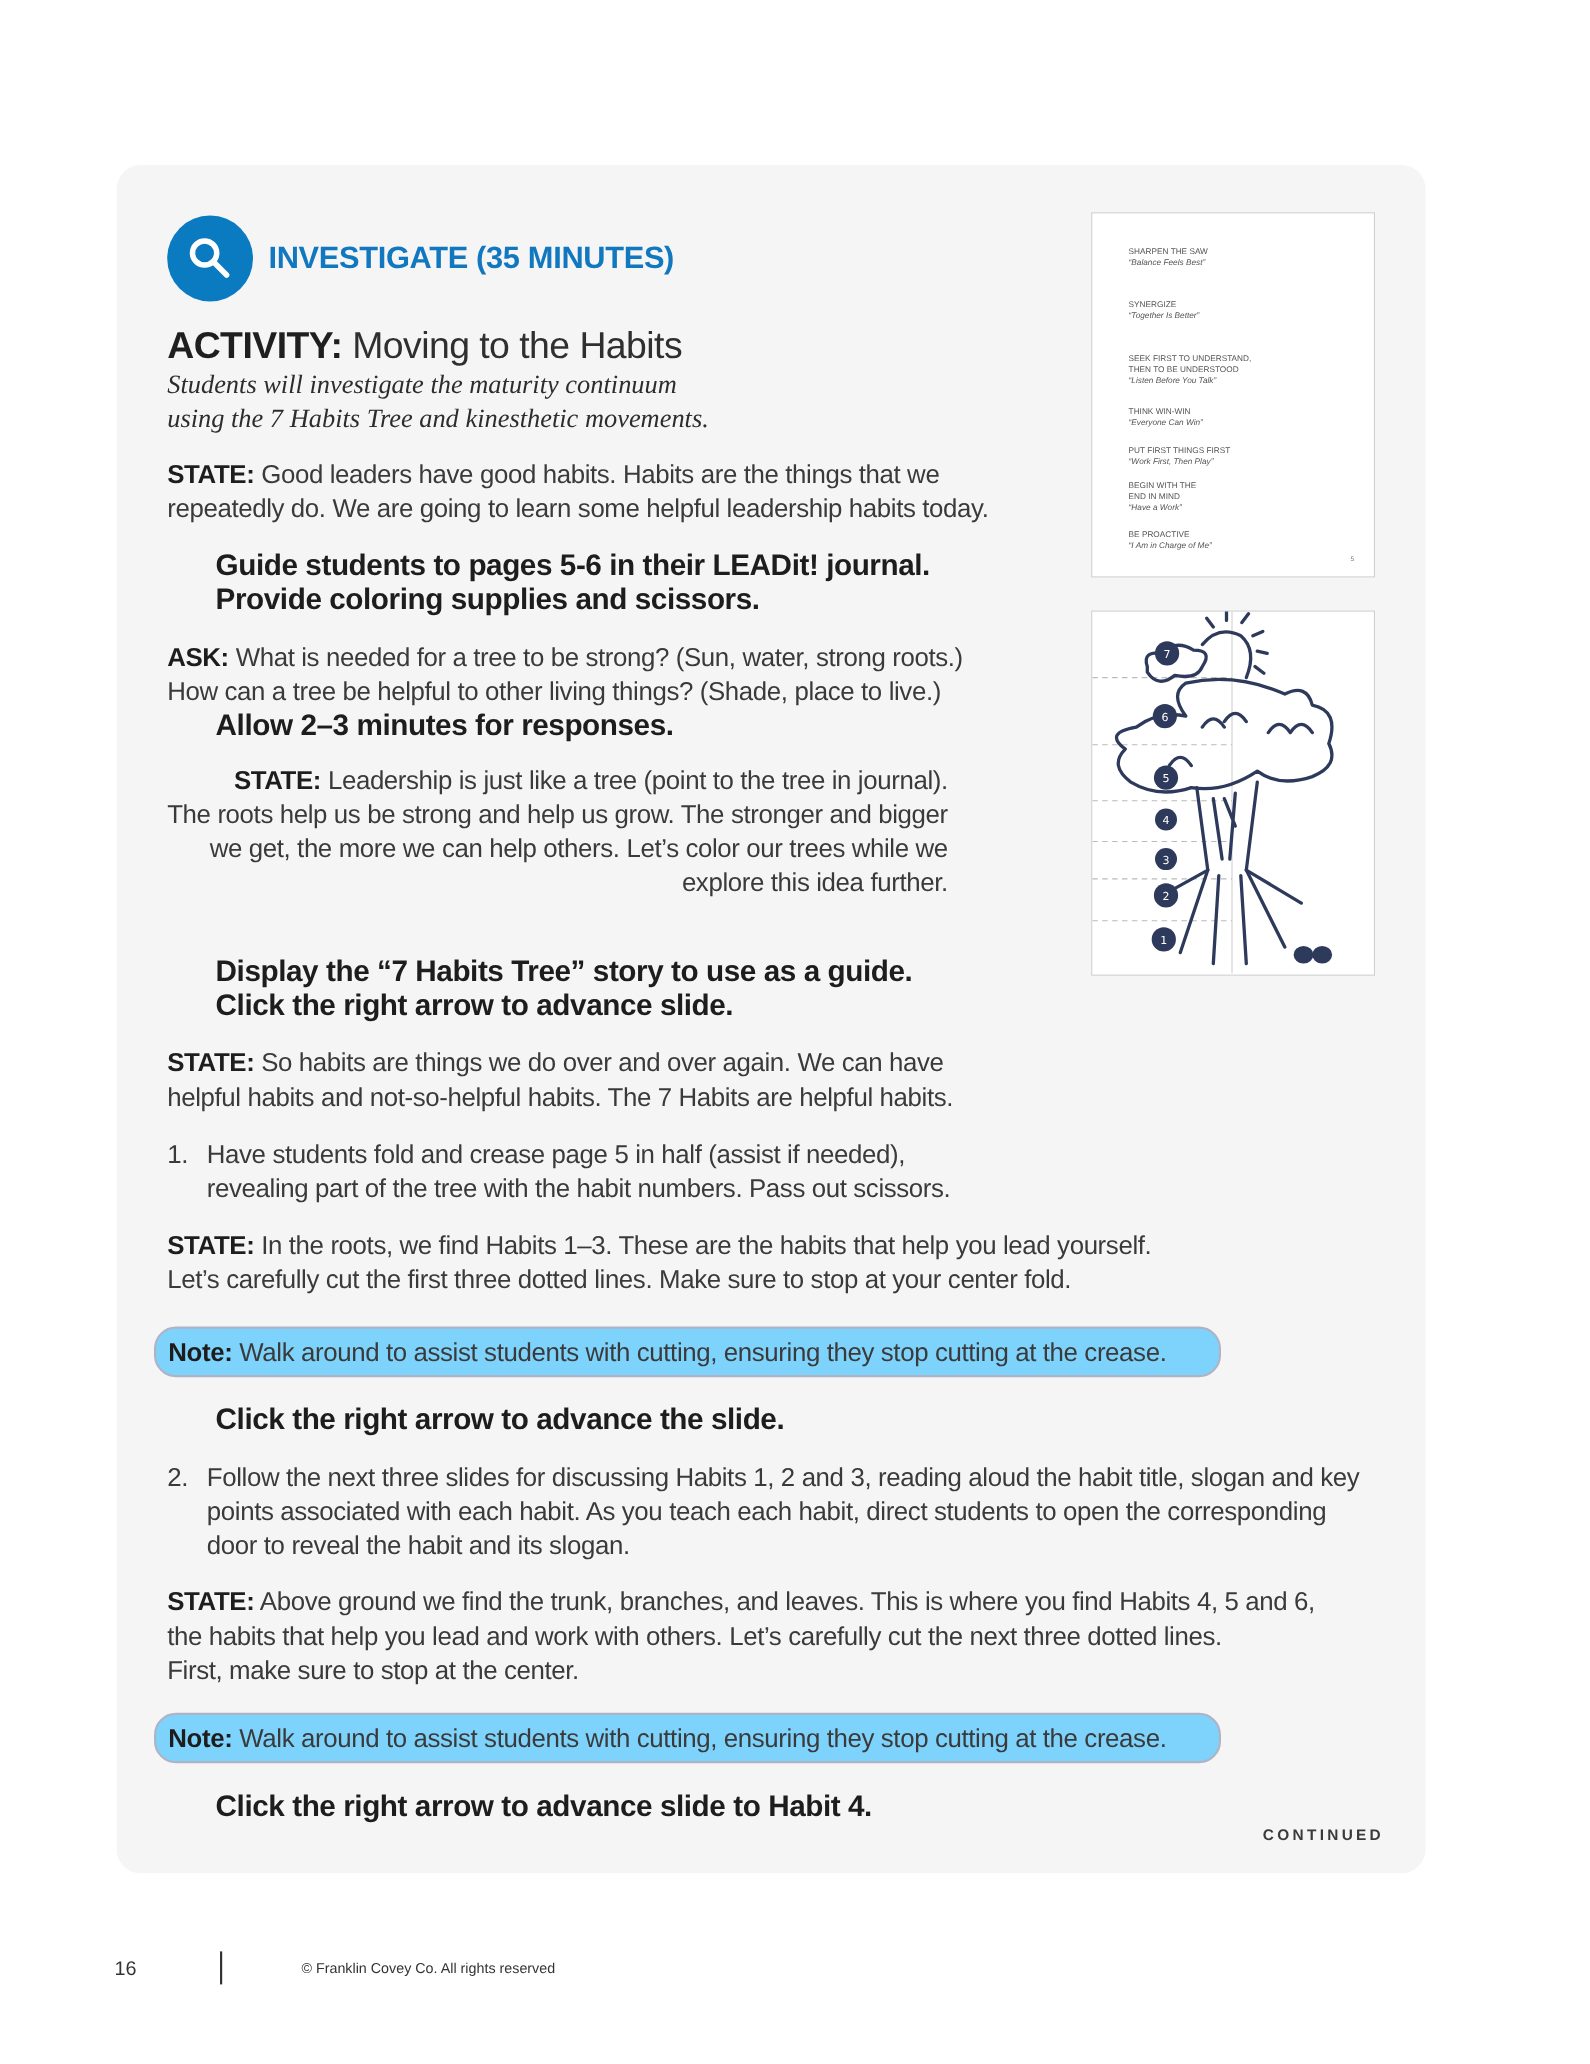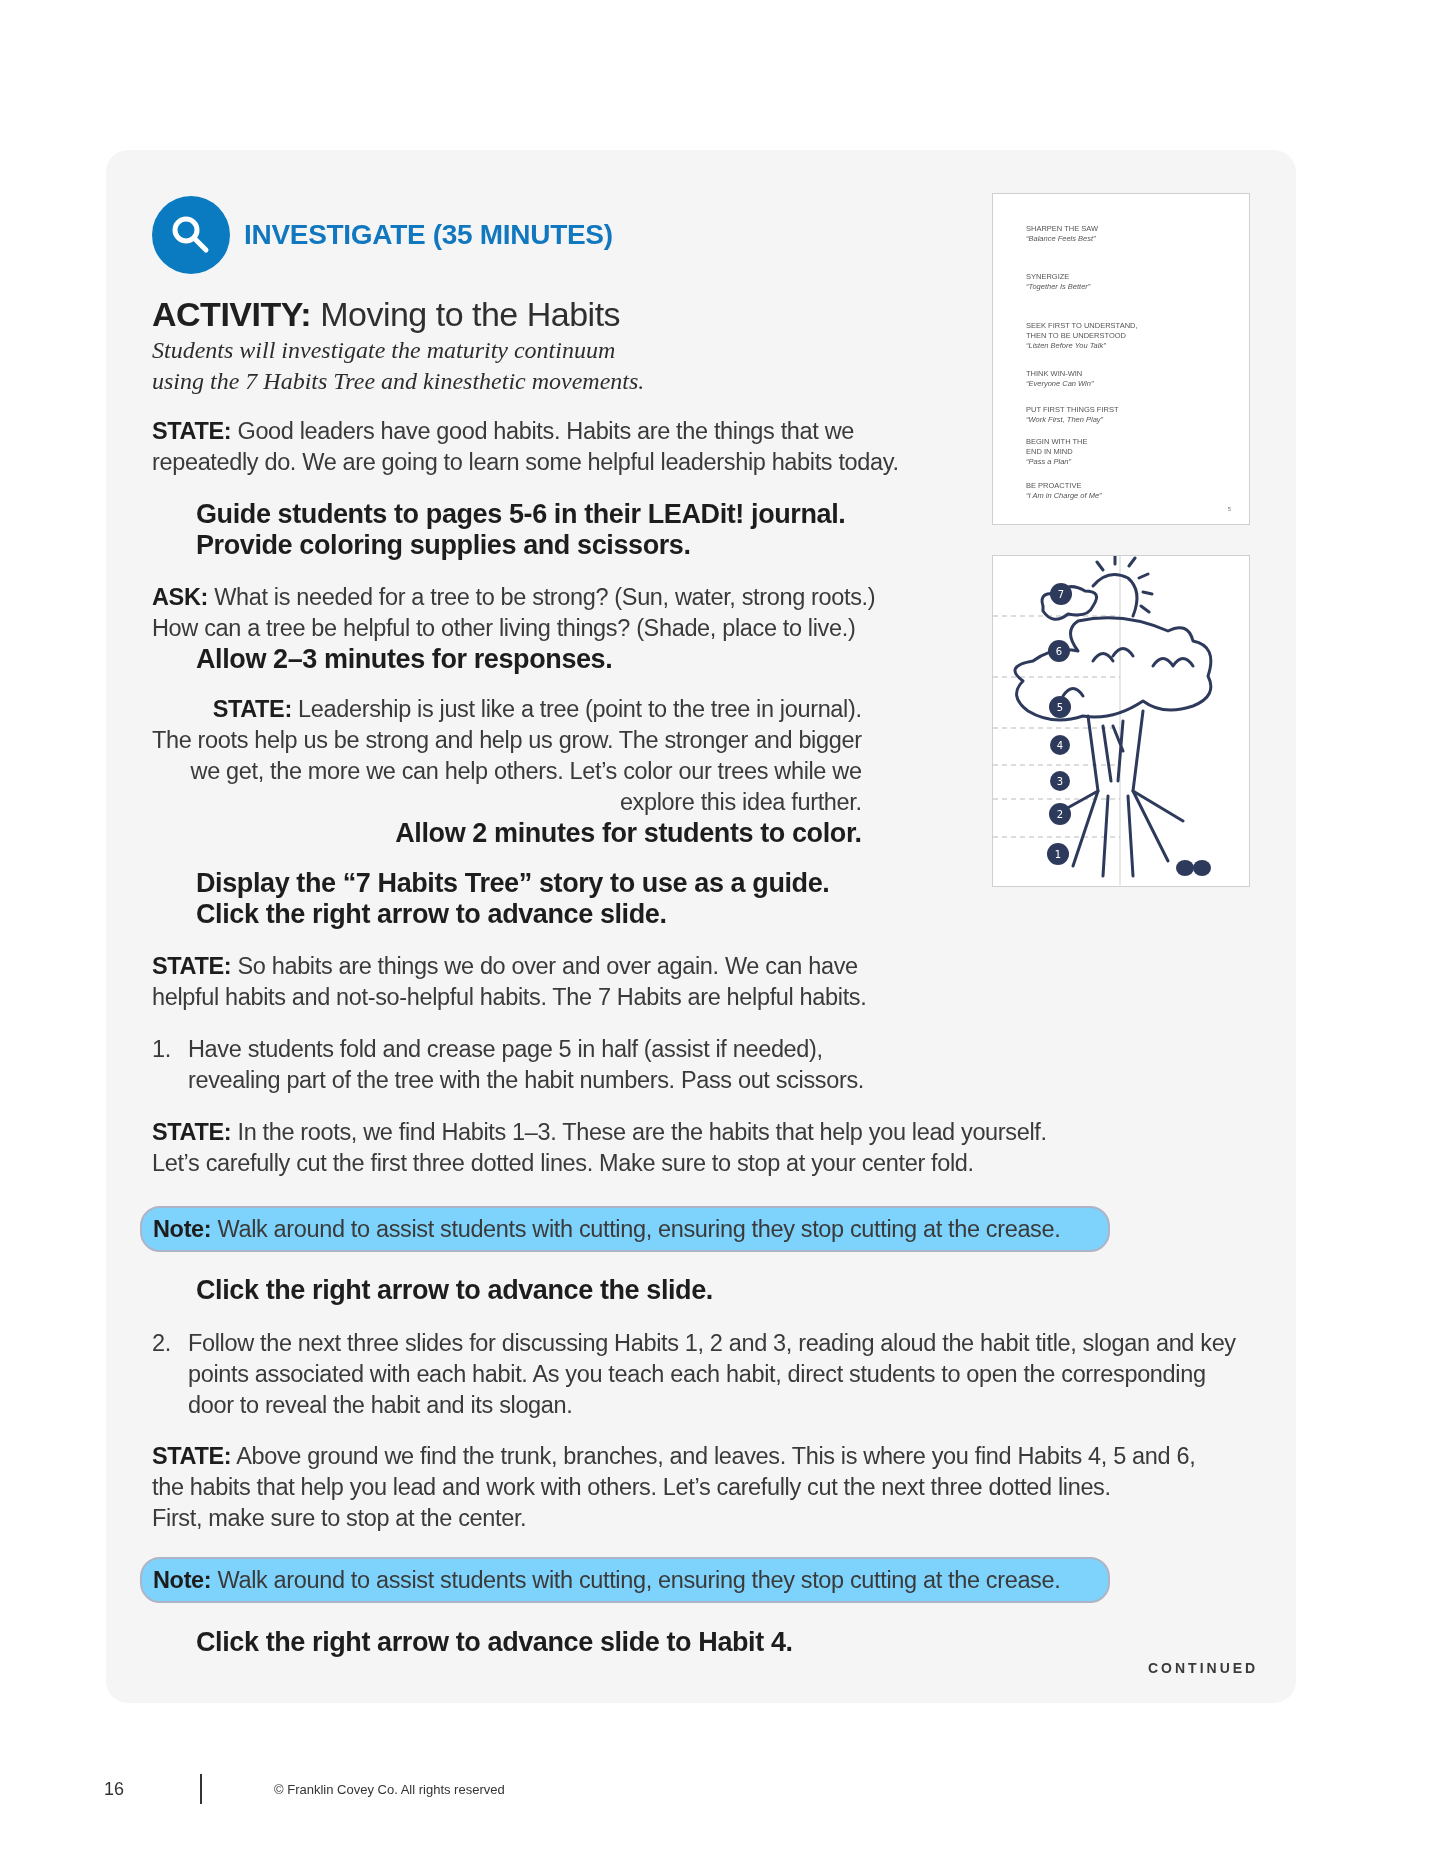--- a/index.html
+++ b/index.html
@@ -89,21 +89,20 @@
   <div><b>ASK:</b> <span>What is needed for a tree to be strong? (Sun, water, strong roots.)</span></div>
   <div>How can a tree be helpful to other living things? (Shade, place to live.)</div>
   <div class="bold">Allow 2–3 minutes for responses.</div>
 </div>
 
 <div class="block para" style="top:694px;text-align:right;">
   <div><b>STATE:</b> <span>Leadership is just like a tree (point to the tree in journal).</span></div>
   <div>The roots help us be strong and help us grow. The stronger and bigger</div>
   <div>we get, the more we can help others. Let’s color our trees while we</div>
   <div>explore this idea further.</div>
-  <div class="bold">Allow 2 minutes for students to color.</div>
 </div>
 
 <div class="block bold" style="top:868px;">
   <div>Display the “7 Habits Tree” story to use as a guide.</div>
   <div>Click the right arrow to advance slide.</div>
 </div>
 
 <div class="block para" style="top:951px;">
   <div><b>STATE:</b> <span>So habits are things we do over and over again. We can have</span></div>
   <div>helpful habits and not-so-helpful habits. The 7 Habits are helpful habits.</div>
@@ -167,21 +166,21 @@
   <div class="hab" style="top:175px;">
       <div>THINK WIN-WIN</div>
       <div class="slogan">“Everyone Can Win”</div>
     </div>
   <div class="hab" style="top:211px;">
       <div>PUT FIRST THINGS FIRST</div>
       <div class="slogan">“Work First, Then Play”</div>
     </div>
   <div class="hab" style="top:243px; width:70px;">
       <div>BEGIN WITH THE END IN MIND</div>
-      <div class="slogan">“Pass a Plan”</div>
+      <div class="slogan">“Have a Work”</div>
     </div>
   <div class="hab" style="top:287px;">
       <div>BE PROACTIVE</div>
       <div class="slogan">“I Am in Charge of Me”</div>
     </div>
   <div class="pagenum5">5</div>
 </div>
 
 <div class="thumb thumb2">
   <svg width="255" height="329" viewBox="0 0 255 329">

